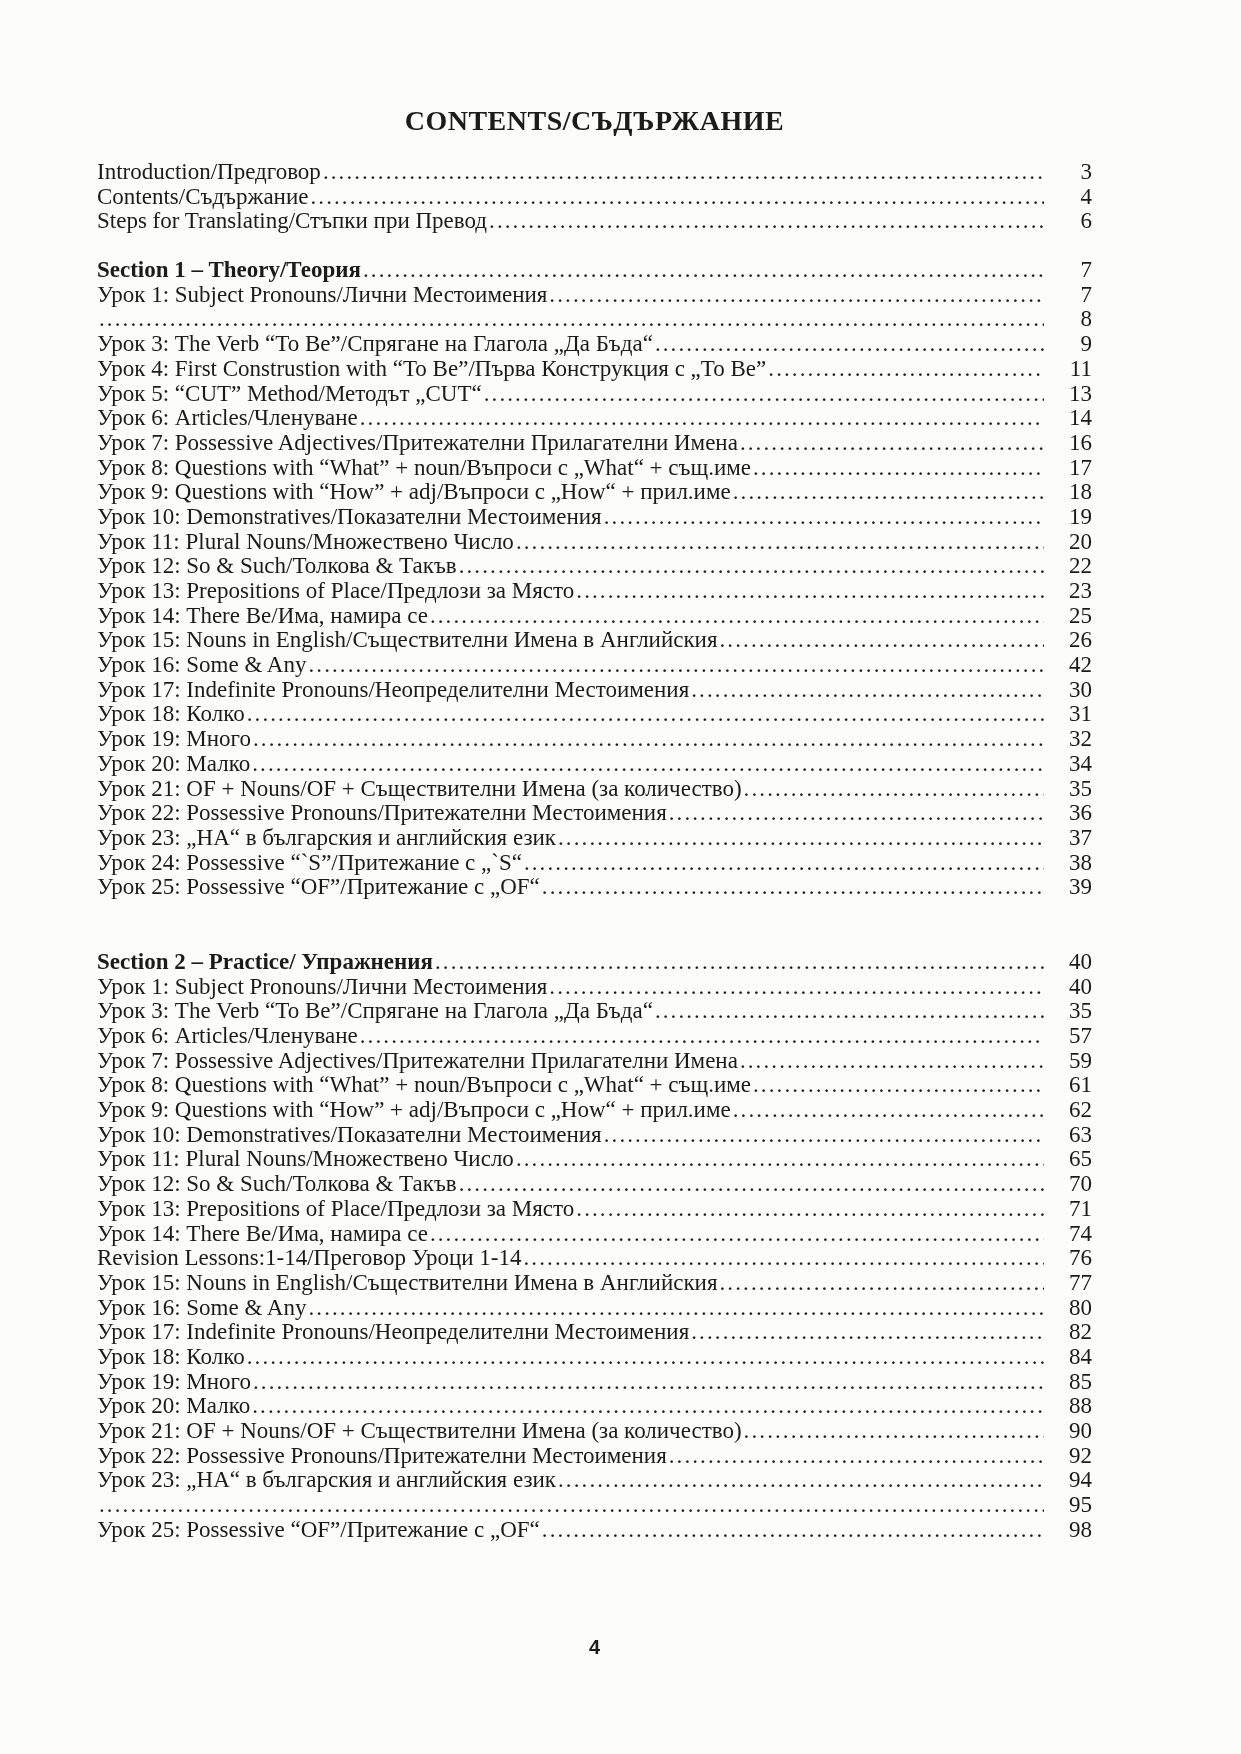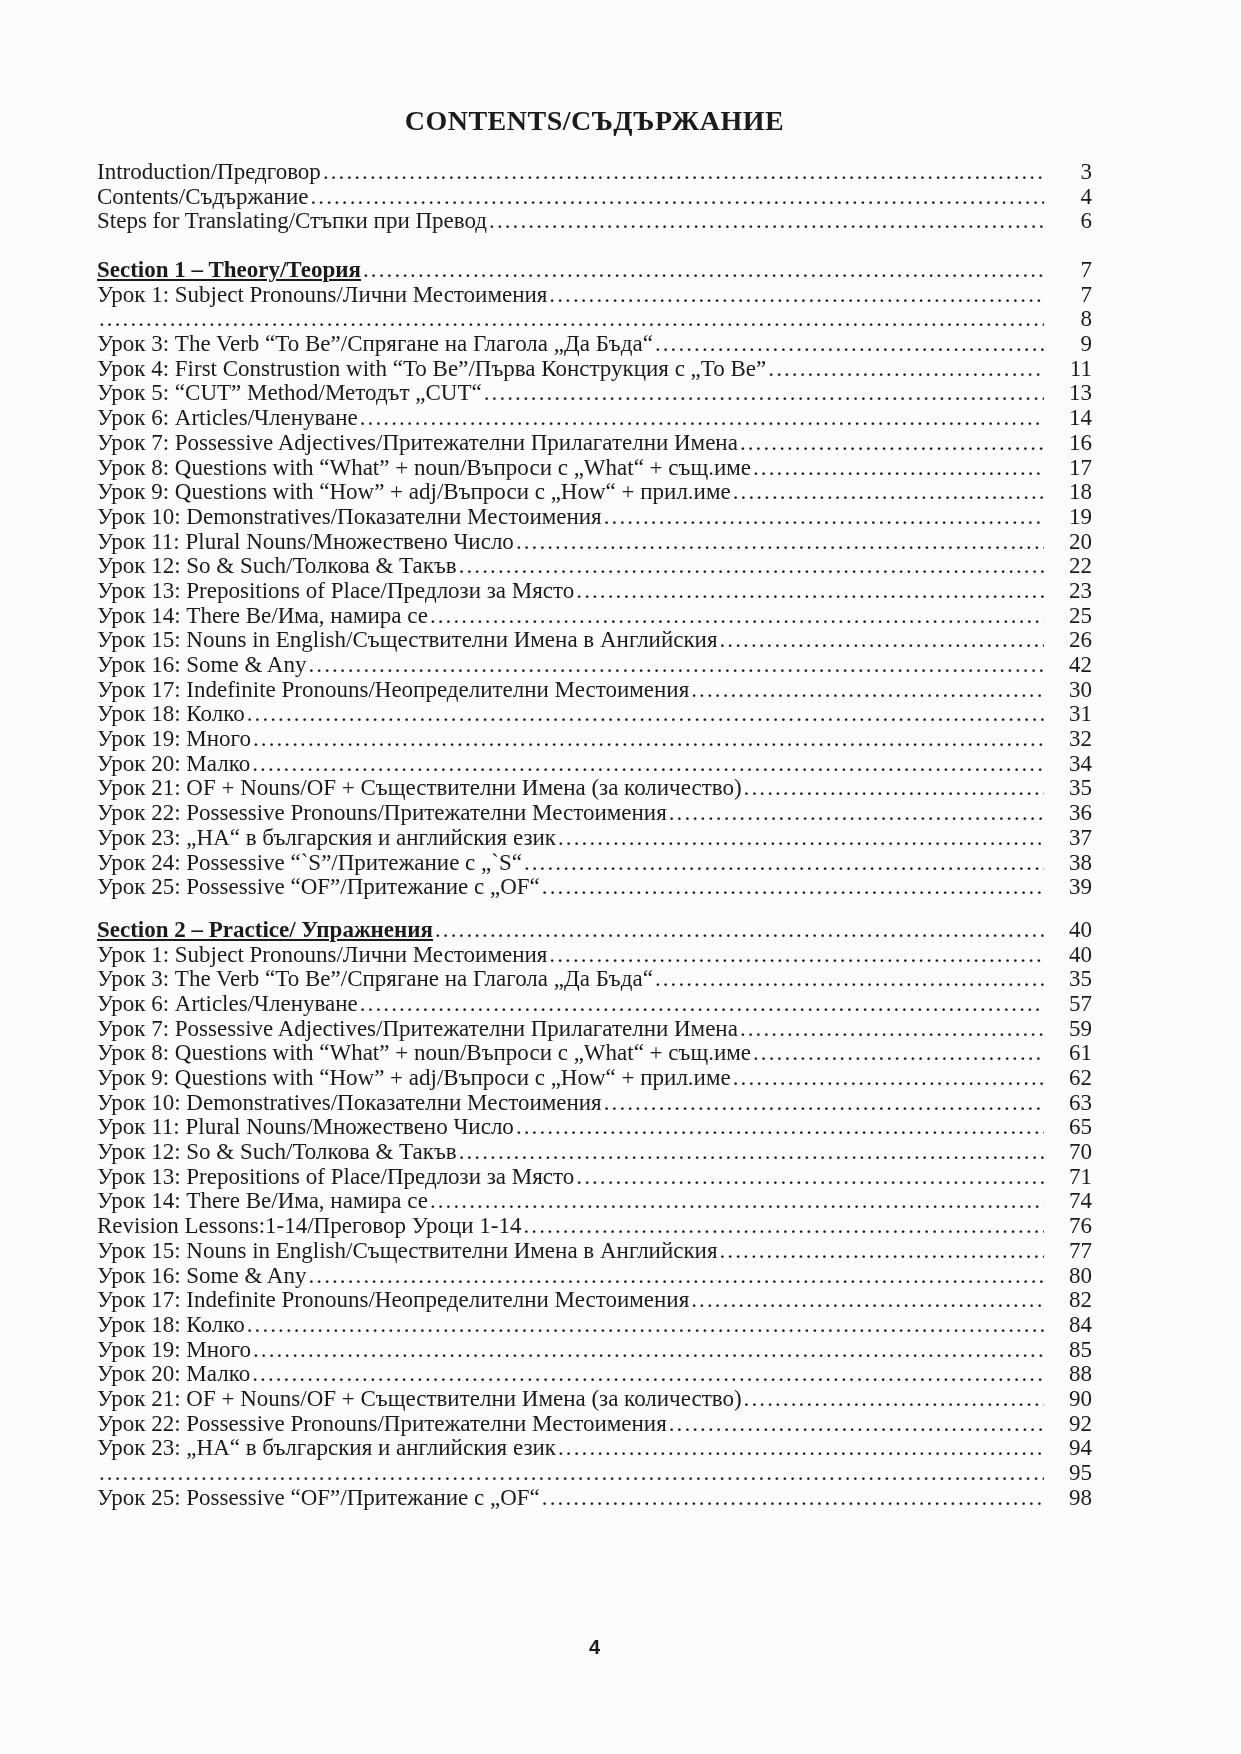--- a/index.html
+++ b/index.html
@@ -21,31 +21,31 @@
   .title {
     margin: 0;
     font-size: 28px;
     line-height: 34px;
     font-weight: bold;
     text-align: center;
     letter-spacing: 0.5px;
   }
   .toc-block { margin-top: 22px; }
   #section-0 { margin-top: 24px; }
-  #section-1 { margin-top: 18px; }
+  #section-1 { margin-top: 50px; }
   .toc-row {
     display: flex;
-    align-items: flex-end;
+    align-items: flex-start;
     font-size: 23px;
     line-height: 24.7px;
     height: 24.7px;
     white-space: nowrap;
   }
   .toc-label { flex: 0 0 auto; }
-  .section-header .toc-label { font-weight: bold; text-decoration: underline; }
+  .section-header .toc-label { font-weight: bold; }
   .dots {
     flex: 1 1 auto;
     overflow: hidden;
     margin: 0 4px 0 2px;
   }
   .dots::after {
     content: "................................................................................................................................................................................";
     letter-spacing: 2.1px;
   }
   .toc-page-num {

